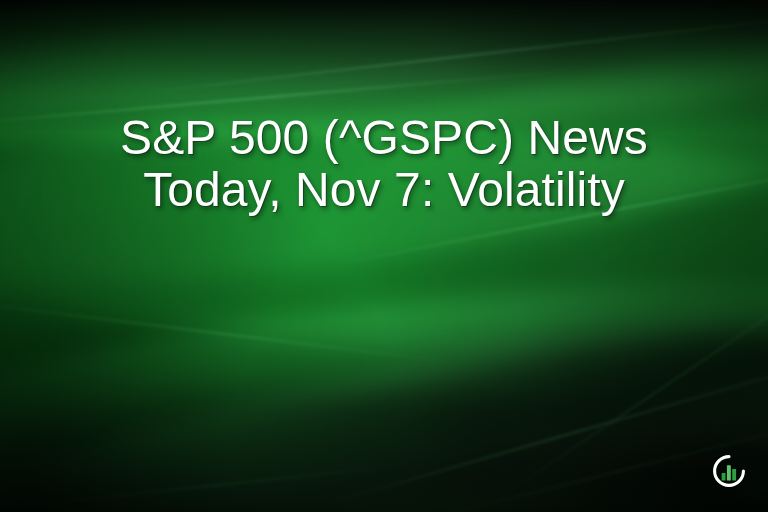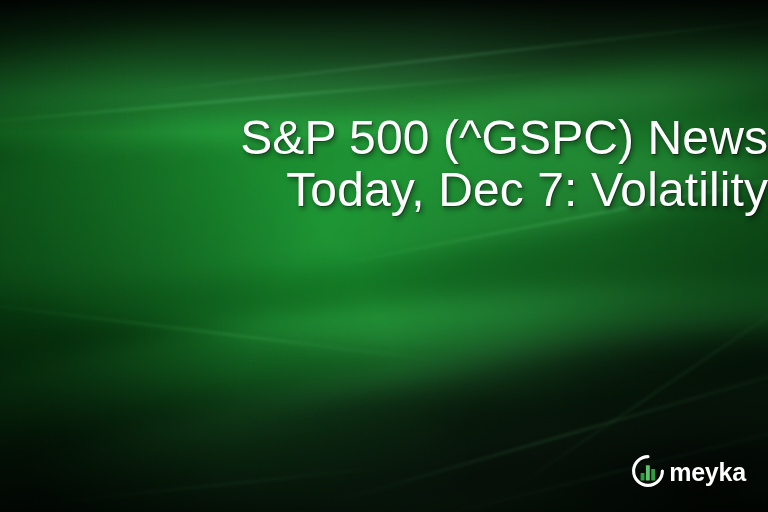--- a/index.html
+++ b/index.html
@@ -112,21 +112,21 @@
         transform: rotate(-6deg);
         background: linear-gradient(to right, rgba(0,0,0,0) 0%, rgba(0,0,0,0.45) 50%, rgba(0,0,0,0) 100%);
         filter: blur(14px); }
 
   
   .headline {
     position: absolute;
     left: 0;
     right: 0;
     top: 112px;
-    text-align: right;
+    text-align: center;
     color: #ffffff;
     font-size: 48px;
     line-height: 52px;
     font-weight: 400;
     letter-spacing: 0.1px;
     text-shadow:
       1px 1px 0 rgba(0,0,0,0.30),
       2px 3px 5px rgba(0,0,0,0.45);
     white-space: nowrap;
   }
@@ -185,29 +185,28 @@
     <div class="streak s5"></div>
     <div class="streak s6"></div>
     <div class="streak s7"></div>
     <div class="streak s8"></div>
   </div>
 
   <div class="bg-layer bg-vignette"></div>
 
   <div class="headline">
     <span class="line">S&amp;P 500 (^GSPC) News</span>
-    <span class="line">Today, Dec 7: Volatility</span>
+    <span class="line">Today, Nov 7: Volatility</span>
   </div>
 
   <div class="logo">
     <svg class="logo-mark" viewBox="0 0 34 34">
 
       <path d="M17 2.6
                A14.4 14.4 0 1 0 31.4 17" fill="none" stroke="#ffffff" stroke-width="3.1" stroke-linecap="round"></path>
 
       <rect x="9.6" y="19.0" width="3.9" height="7.6" rx="0.5" fill="#2f9e41"></rect>
       <rect x="14.9" y="11.2" width="3.9" height="15.4" rx="0.5" fill="#5dc46a"></rect>
       <rect x="20.2" y="15.0" width="3.9" height="11.6" rx="0.5" fill="#2f9e41"></rect>
     </svg>
-    <span class="logo-text">meyka</span>
   </div>
 
 </div>
 
 </body></html>

